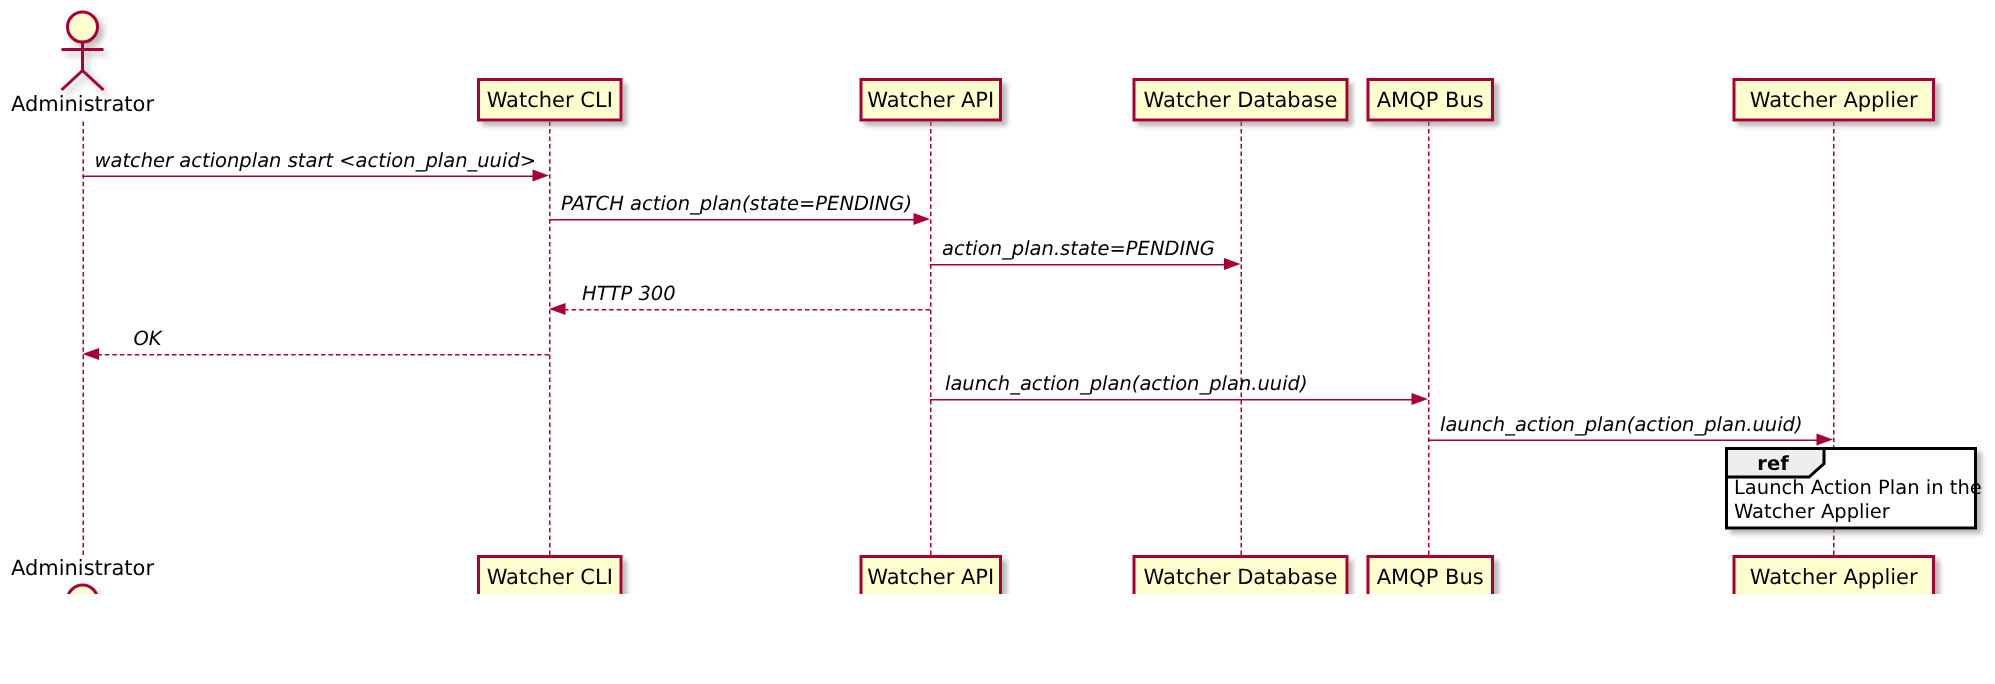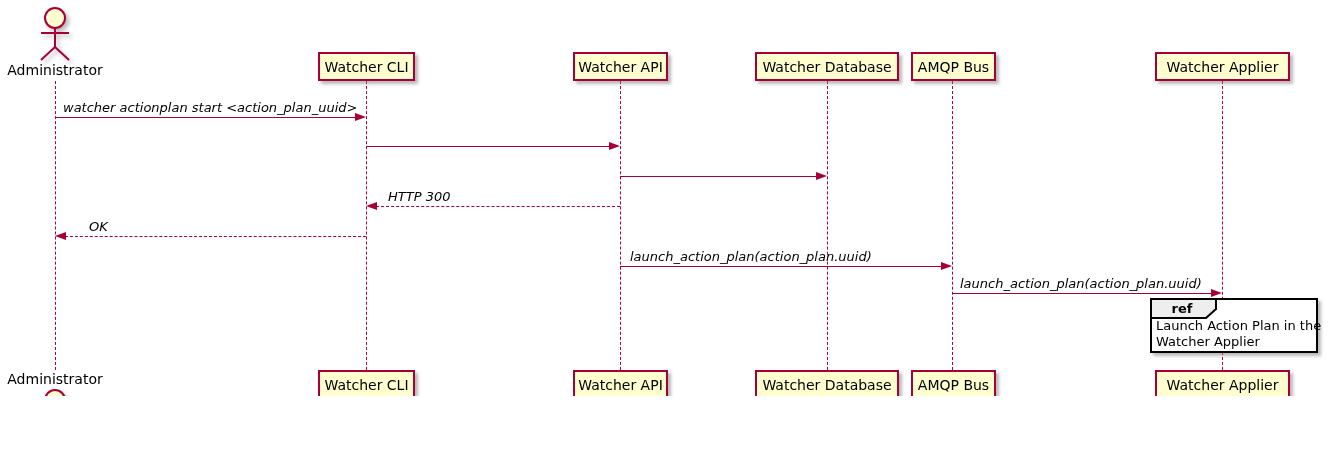--- a/index.html
+++ b/index.html
@@ -131,23 +131,25 @@
     <span>AMQP Bus</span>
   </div>
   <div class="pbox top" style="left:1155px; width:135px;">
     <span>Watcher Applier</span>
   </div>
 
   <div class="msg-label" style="left:63px; top:100px;">watcher actionplan start &lt;action_plan_uuid&gt;</div>
   <div class="msg-line" style="left:55px; top:117px; width:306px;"></div>
   <div class="arrow-r" style="left:355px; top:113px;"></div>
 
+  <div class="msg-label" style="left:374px; top:129px;">PATCH action_plan(state=PENDING)</div>
   <div class="msg-line" style="left:366px; top:146px; width:249px;"></div>
   <div class="arrow-r" style="left:609px; top:142px;"></div>
 
+  <div class="msg-label" style="left:628px; top:159px;">action_plan.state=PENDING</div>
   <div class="msg-line" style="left:620px; top:176px; width:202px;"></div>
   <div class="arrow-r" style="left:816px; top:172px;"></div>
 
   <div class="msg-label" style="left:388px; top:189px;">HTTP 300</div>
   <div class="msg-line dashed" style="left:371px; top:206px; width:249px;"></div>
   <div class="arrow-l" style="left:366px; top:202px;"></div>
 
   <div class="msg-label" style="left:89px; top:219px;">OK</div>
   <div class="msg-line dashed" style="left:60px; top:236px; width:306px;"></div>
   <div class="arrow-l" style="left:55px; top:232px;"></div>

